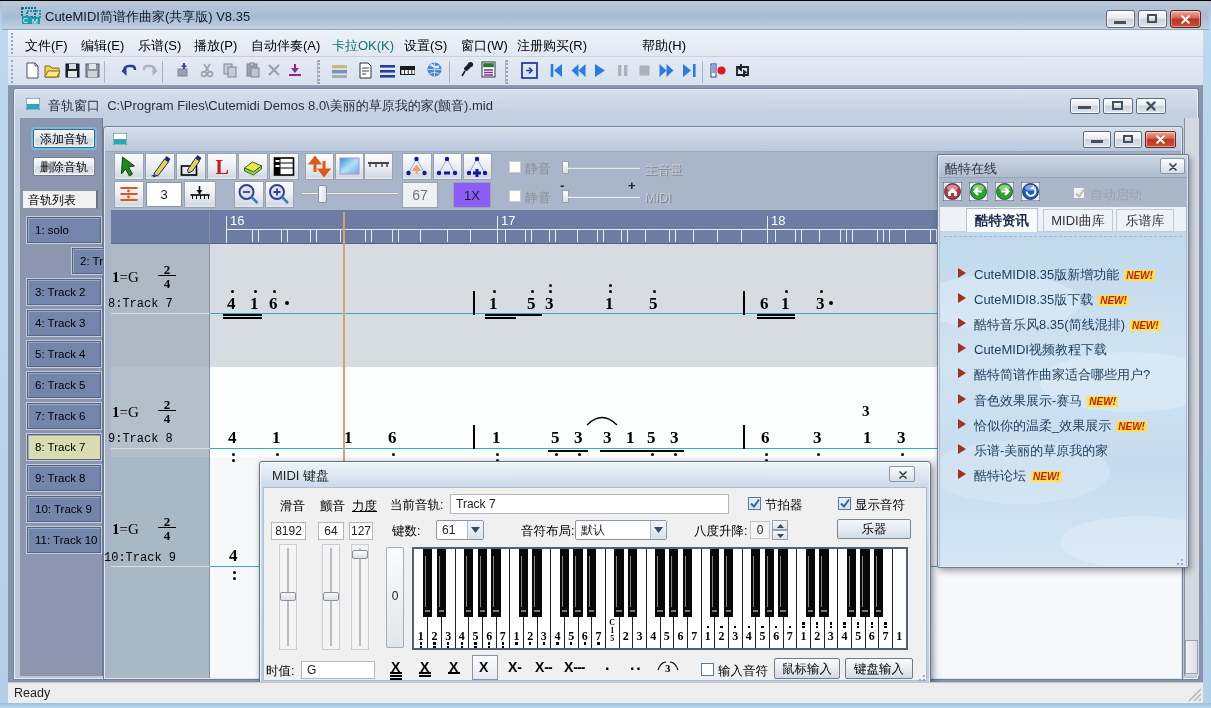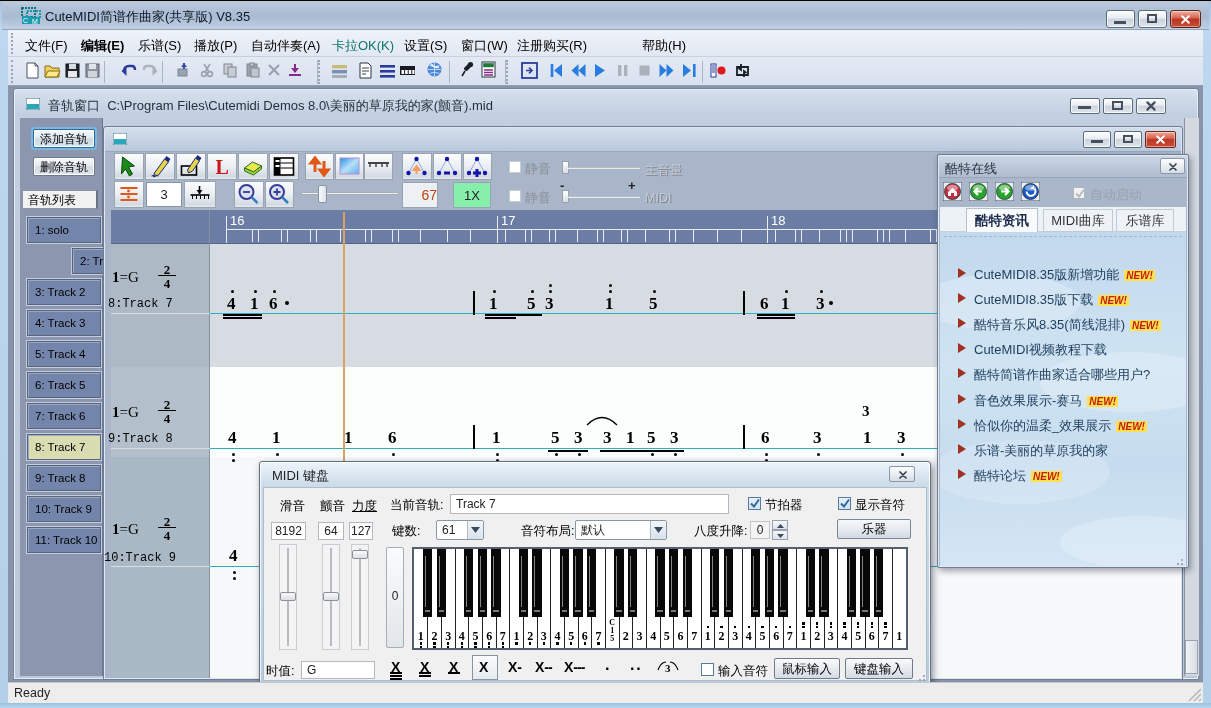--- a/index.html
+++ b/index.html
@@ -33,21 +33,21 @@
       <div class="abs" style="left:0;top:0;width:31px;height:18px;border:1px solid #5a2620;border-radius:3px;background:linear-gradient(180deg,#f0b0a0,#d4614c 45%,#b93322 50%,#c94f36);box-shadow:inset 0 0 0 1px rgba(255,255,255,.4);"></div>
       <div class="abs" style="left:10px;top:4px;width:11px;height:11px;">
         <svg style="position:absolute;left:0;top:0;width:100%;height:100%" viewBox="0 0 10 10">
           <path d="M2 2l6 6M8 2l-6 6" stroke="#fff" stroke-width="1.8" stroke-linecap="round"></path>
         </svg>
       </div>
     </div>
 <div class="abs" style="left:8px;top:30px;width:1195px;height:27px;background:linear-gradient(180deg,#eef2f8,#e2e8f3);border-bottom:1px solid #c8d0de;"></div>
 <div class="abs" style="left:11px;top:33px;width:3px;height:21px;border-left:2px dotted #9aa6b8;"></div>
 <div class="abs" style="left:25px;top:37px;height:15px;font-size:13px;color:#000;">文件(F)</div>
-<div class="abs" style="left:81px;top:37px;height:15px;font-size:13px;color:#000;font-weight:bold;">编辑(E)</div>
+<div class="abs" style="left:81px;top:37px;height:15px;font-size:13px;color:#000;">编辑(E)</div>
 <div class="abs" style="left:138px;top:37px;height:15px;font-size:13px;color:#000;">乐谱(S)</div>
 <div class="abs" style="left:194px;top:37px;height:15px;font-size:13px;color:#000;">播放(P)</div>
 <div class="abs" style="left:251px;top:37px;height:15px;font-size:13px;color:#000;">自动伴奏(A)</div>
 <div class="abs" style="left:332px;top:37px;height:15px;font-size:13px;color:#0f766e;">卡拉OK(K)</div>
 <div class="abs" style="left:404px;top:37px;height:15px;font-size:13px;color:#000;">设置(S)</div>
 <div class="abs" style="left:461px;top:37px;height:15px;font-size:13px;color:#000;">窗口(W)</div>
 <div class="abs" style="left:517px;top:37px;height:15px;font-size:13px;color:#000;">注册购买(R)</div>
 <div class="abs" style="left:598px;top:37px;height:15px;font-size:13px;color:#000;margin-left:44px;">帮助(H)</div>
 <div class="abs" style="left:8px;top:57px;width:1195px;height:29px;background:linear-gradient(180deg,#e4eaf4,#d8e1ef);border-bottom:1px solid #93a0b5;"></div>
 <div class="abs" style="left:11px;top:60px;width:3px;height:23px;border-left:2px dotted #9aa6b8;"></div>
@@ -363,22 +363,22 @@
     </div>
 <div class="abs" style="left:265px;top:181px;width:29px;height:27px;background:linear-gradient(180deg,#fbfcfd,#e9edf2 55%,#d3dae2 90%,#e6ebf0);border:1px solid #9aa4b0;">
       <svg style="position:absolute;left:0;top:0;width:100%;height:100%" viewBox="0 0 25 25">
         <circle cx="10" cy="10" r="7" fill="#d8e4f0" stroke="#3a3a9a" stroke-width="2"></circle>
         <path d="M15 15l6 6" stroke="#3080c0" stroke-width="2.5"></path>
         <path d="M6.5 10h7M10 6.5v7" stroke="#3a3a9a" stroke-width="1.8"></path>
       </svg>
     </div>
 <div class="abs" style="left:301px;top:192px;width:98px;height:3px;background:#eef1f4;border:1px solid #a8aeb8;"></div>
 <div class="abs" style="left:318px;top:185px;width:9px;height:18px;background:linear-gradient(90deg,#f8fafc,#dde3ea);border:1px solid #8a929e;border-radius:2px;"></div>
-<div class="abs" style="left:402px;top:182px;width:36px;height:26px;background:#eef1f4;border:1px solid #9aa4b0;font-size:14px;text-align:right;line-height:25px;color:#c2410c;">67</div>
-<div class="abs" style="left:453px;top:182px;width:38px;height:26px;background:#86efac;border:1px solid #9aa4b0;font-size:13px;text-align:center;line-height:25px;color:#222;">1X</div>
+<div class="abs" style="left:402px;top:182px;width:36px;height:26px;background:#eef1f4;border:1px solid #9aa4b0;font-size:14px;text-align:center;line-height:25px;color:#737373;">67</div>
+<div class="abs" style="left:453px;top:182px;width:38px;height:26px;background:#8b5cf6;border:1px solid #9aa4b0;font-size:13px;text-align:center;line-height:25px;color:#222;">1X</div>
 <div class="abs" style="left:509px;top:190px;width:12px;height:12px;background:#fff;border:1px solid #c8ccd2;"></div>
 <div class="abs" style="left:525px;top:189px;width:40px;height:15px;font-size:13px;color:#8a8f96;">静音</div>
 <div class="abs" style="left:562px;top:190px;width:7px;height:13px;background:linear-gradient(180deg,#fff,#d8dde2);border:1px solid #9aa0aa;"></div>
 <div class="abs" style="left:568px;top:196px;width:72px;height:2px;background:#e8ecf0;border-top:1px solid #b8bec6;"></div>
 <div class="abs" style="left:645px;top:191px;width:40px;height:13px;font-size:12.5px;color:#c6ccd4;text-shadow:1px 1px 0 #7a828e;">MIDI</div>
 <div class="abs" style="left:111px;top:210px;width:1070px;height:468px;background:#f7f8f9;"></div>
 <div class="abs" style="left:111px;top:210px;width:1070px;height:34px;background:#6b7da4;border-bottom:1px solid #55658c;"></div>
 <div class="abs" style="left:210px;top:244px;width:971px;height:123px;background:#d6dce1;"></div>
 <div class="abs" style="left:210px;top:367px;width:971px;height:90px;background:#fcfdfd;"></div>
 <div class="abs" style="left:210px;top:457px;width:971px;height:221px;background:#f7f8f9;"></div>

